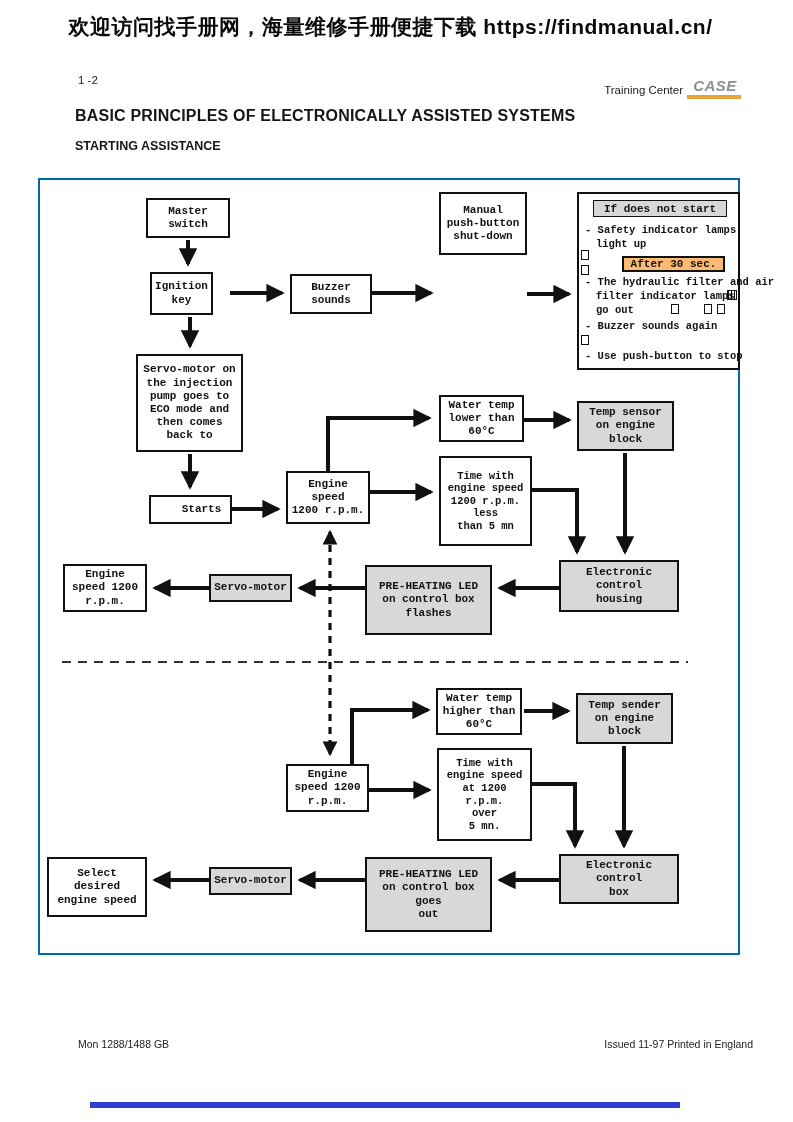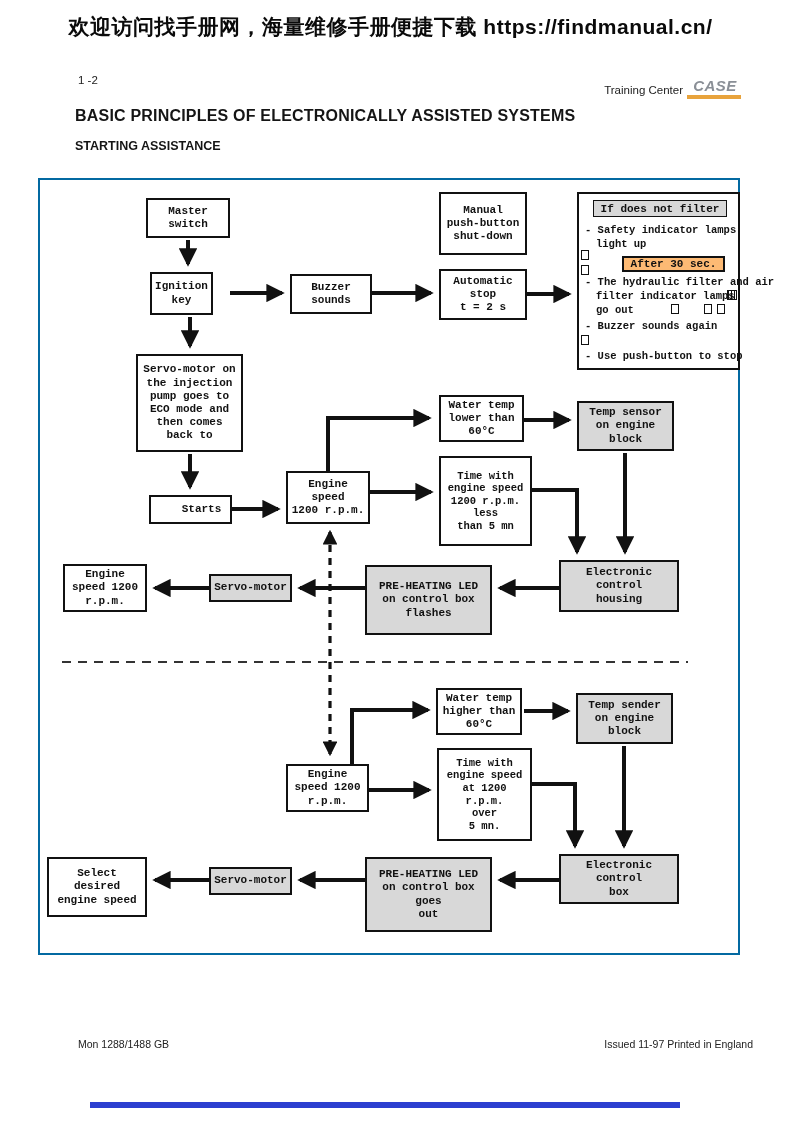--- a/index.html
+++ b/index.html
@@ -127,23 +127,20 @@
 
     <div class="node" id="n-master">Master
 switch</div>
     <div class="node" id="n-ignition">Ignition
 key</div>
     <div class="node" id="n-buzzer">Buzzer
 sounds</div>
     <div class="node" id="n-manual">Manual
 push-button
 shut-down</div>
-    <div class="node" id="n-autostop">Automatic
-stop
-t = 2 s</div>
     <div class="node" id="n-servoeco">Servo-motor on
 the injection
 pump goes to
 ECO mode and
 then comes
 back to</div>
     <div class="node" id="n-starts">Starts</div>
     <div class="node" id="n-engine-top">Engine
 speed
 1200 r.p.m.</div>
@@ -184,21 +181,21 @@
     <div class="node gray" id="n-ecu-box">Electronic control
 box</div>
     <div class="node gray" id="n-preheat-out">PRE-HEATING LED
 on control box goes
 out</div>
     <div class="node gray" id="n-servo2">Servo-motor</div>
     <div class="node" id="n-select-speed">Select desired
 engine speed</div>
 
     <div class="panel">
-      <div class="panel-header">If does not filter</div>
+      <div class="panel-header">If does not start</div>
       <div class="pline" style="left:6px; top:30px;">- Safety indicator lamps</div>
       <div class="pline" style="left:17px; top:44px;">light up</div>
       <div class="sq" style="left:2px; top:56px;"></div>
       <div class="sq" style="left:2px; top:71px;"></div>
       <div class="after30">After 30 sec.</div>
       <div class="pline" style="left:6px; top:82px;">- The hydraulic filter and air</div>
       <div class="pline" style="left:17px; top:96px;">filter indicator lamps</div>
       <div class="sq-striped" style="left:148px; top:96px;"></div>
       <div class="pline" style="left:17px; top:110px;">go out</div>
       <div class="sq" style="left:92px;  top:110px;"></div>

